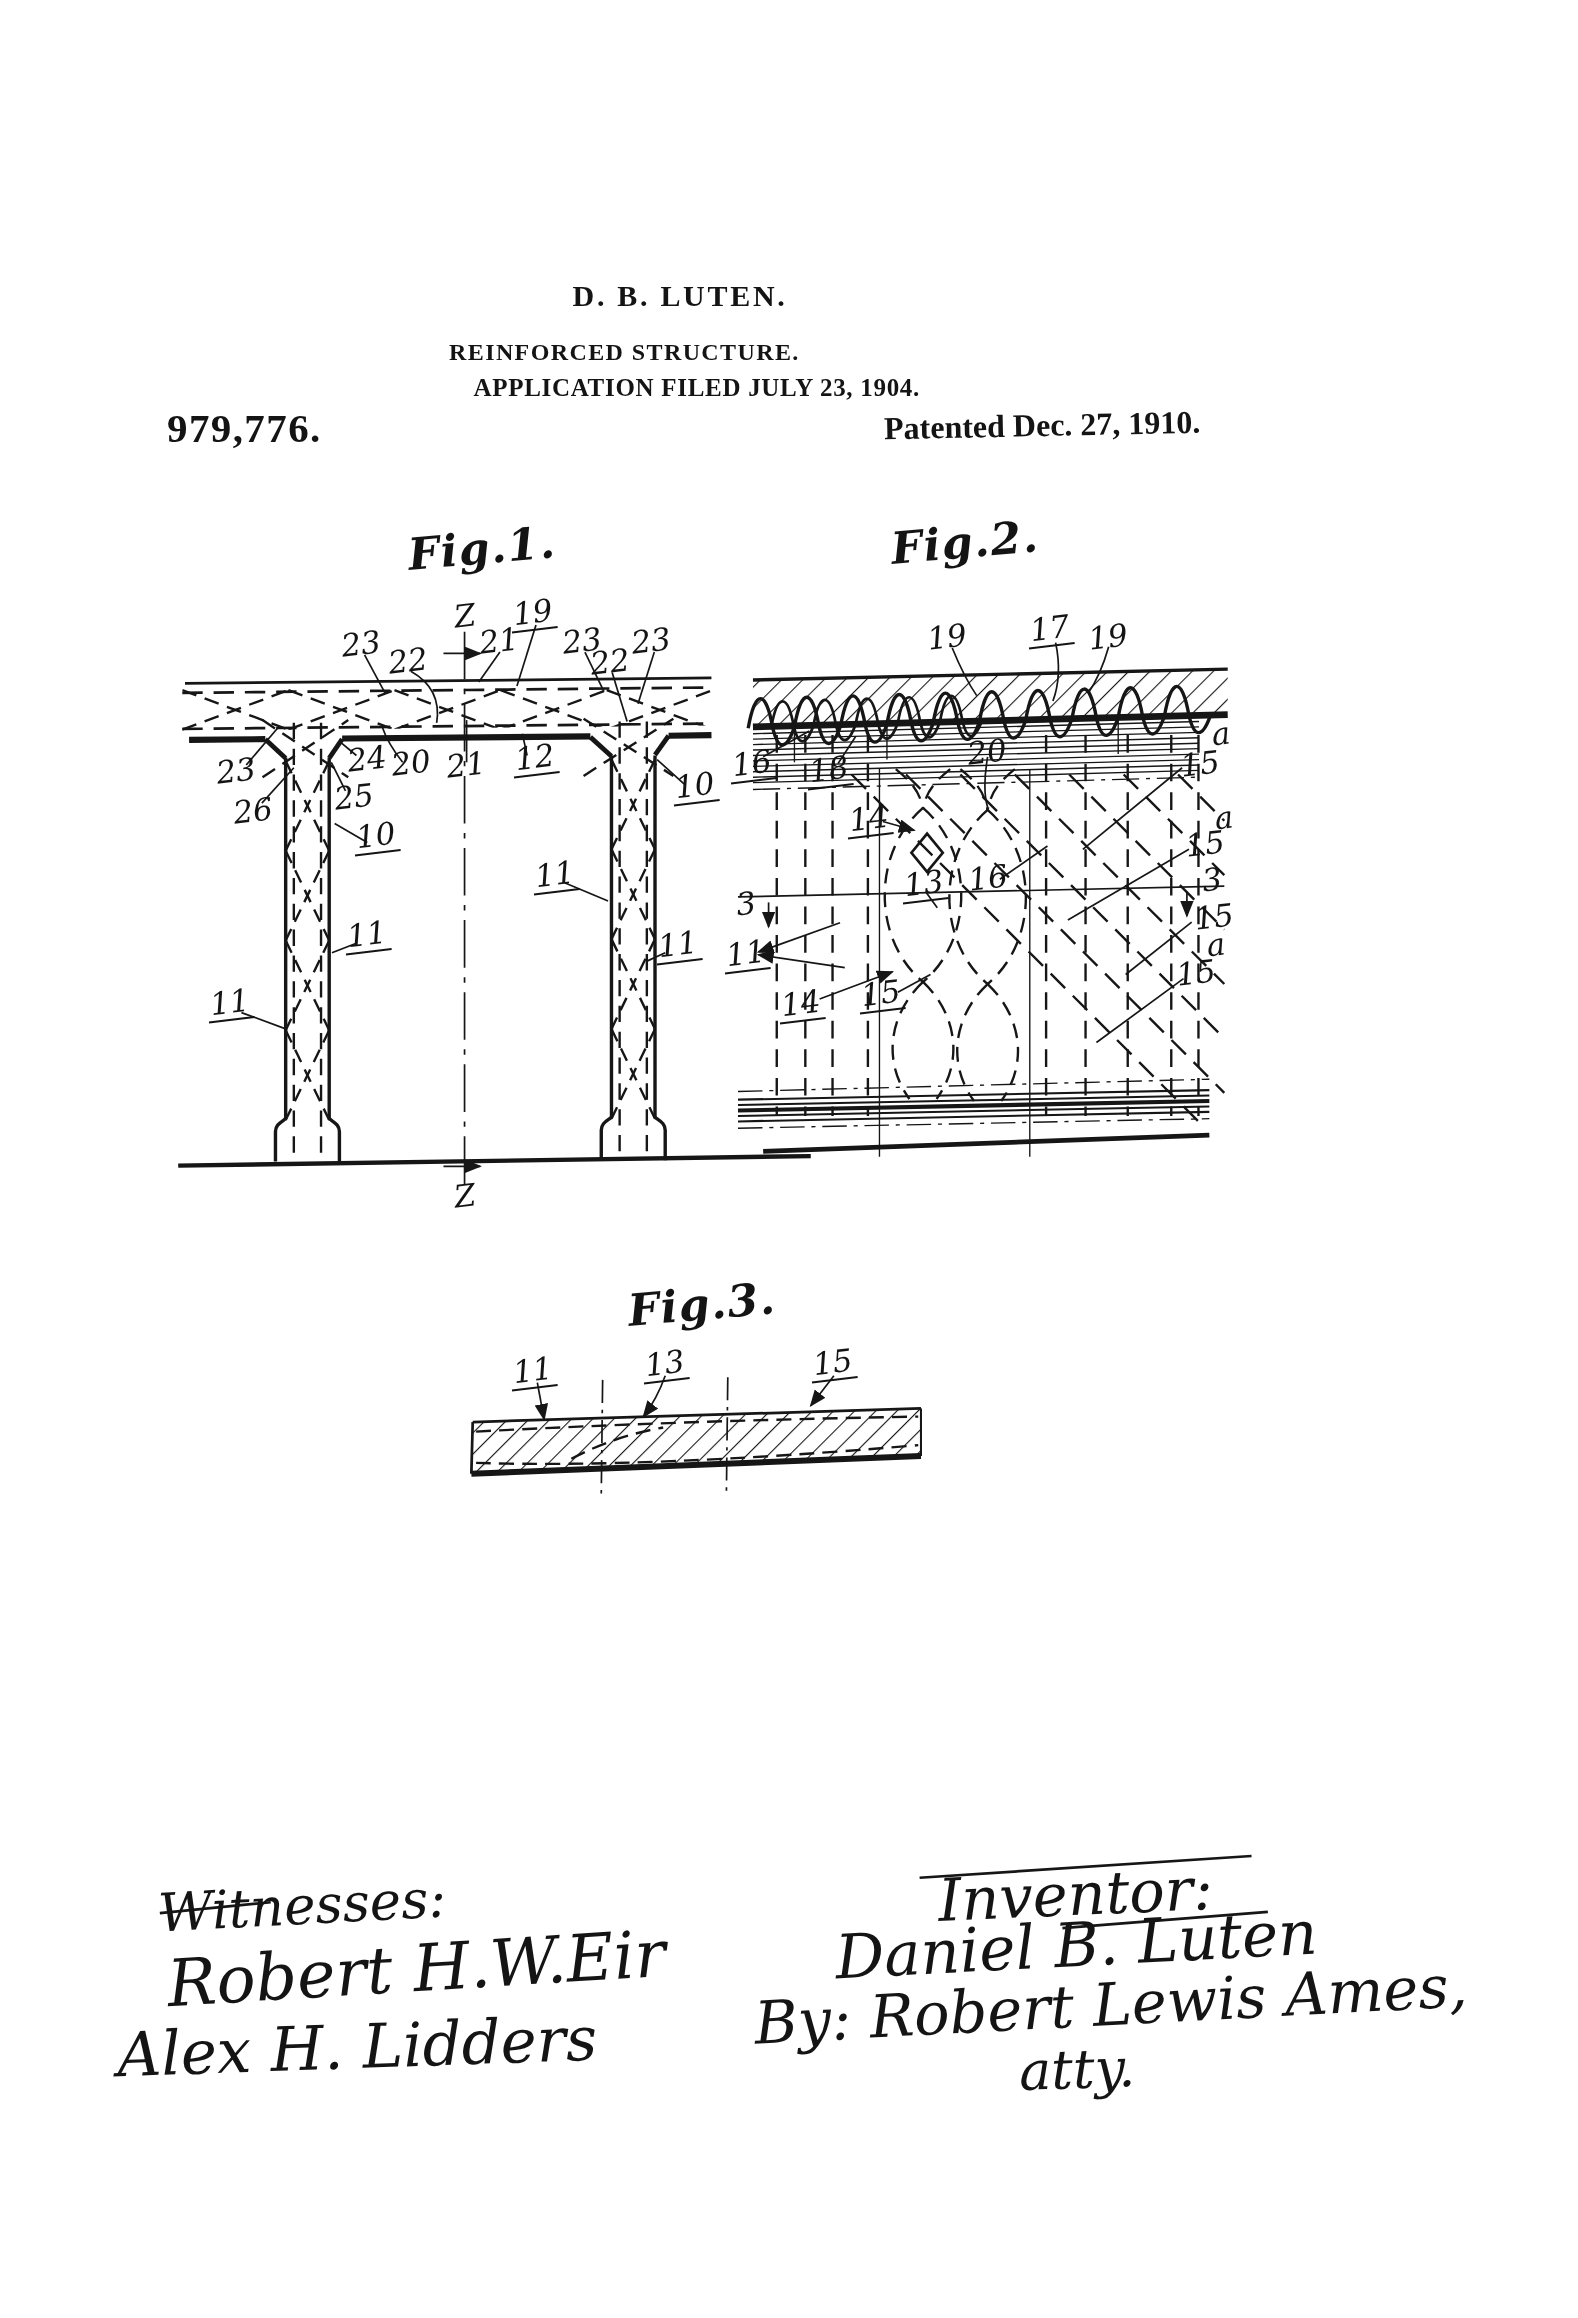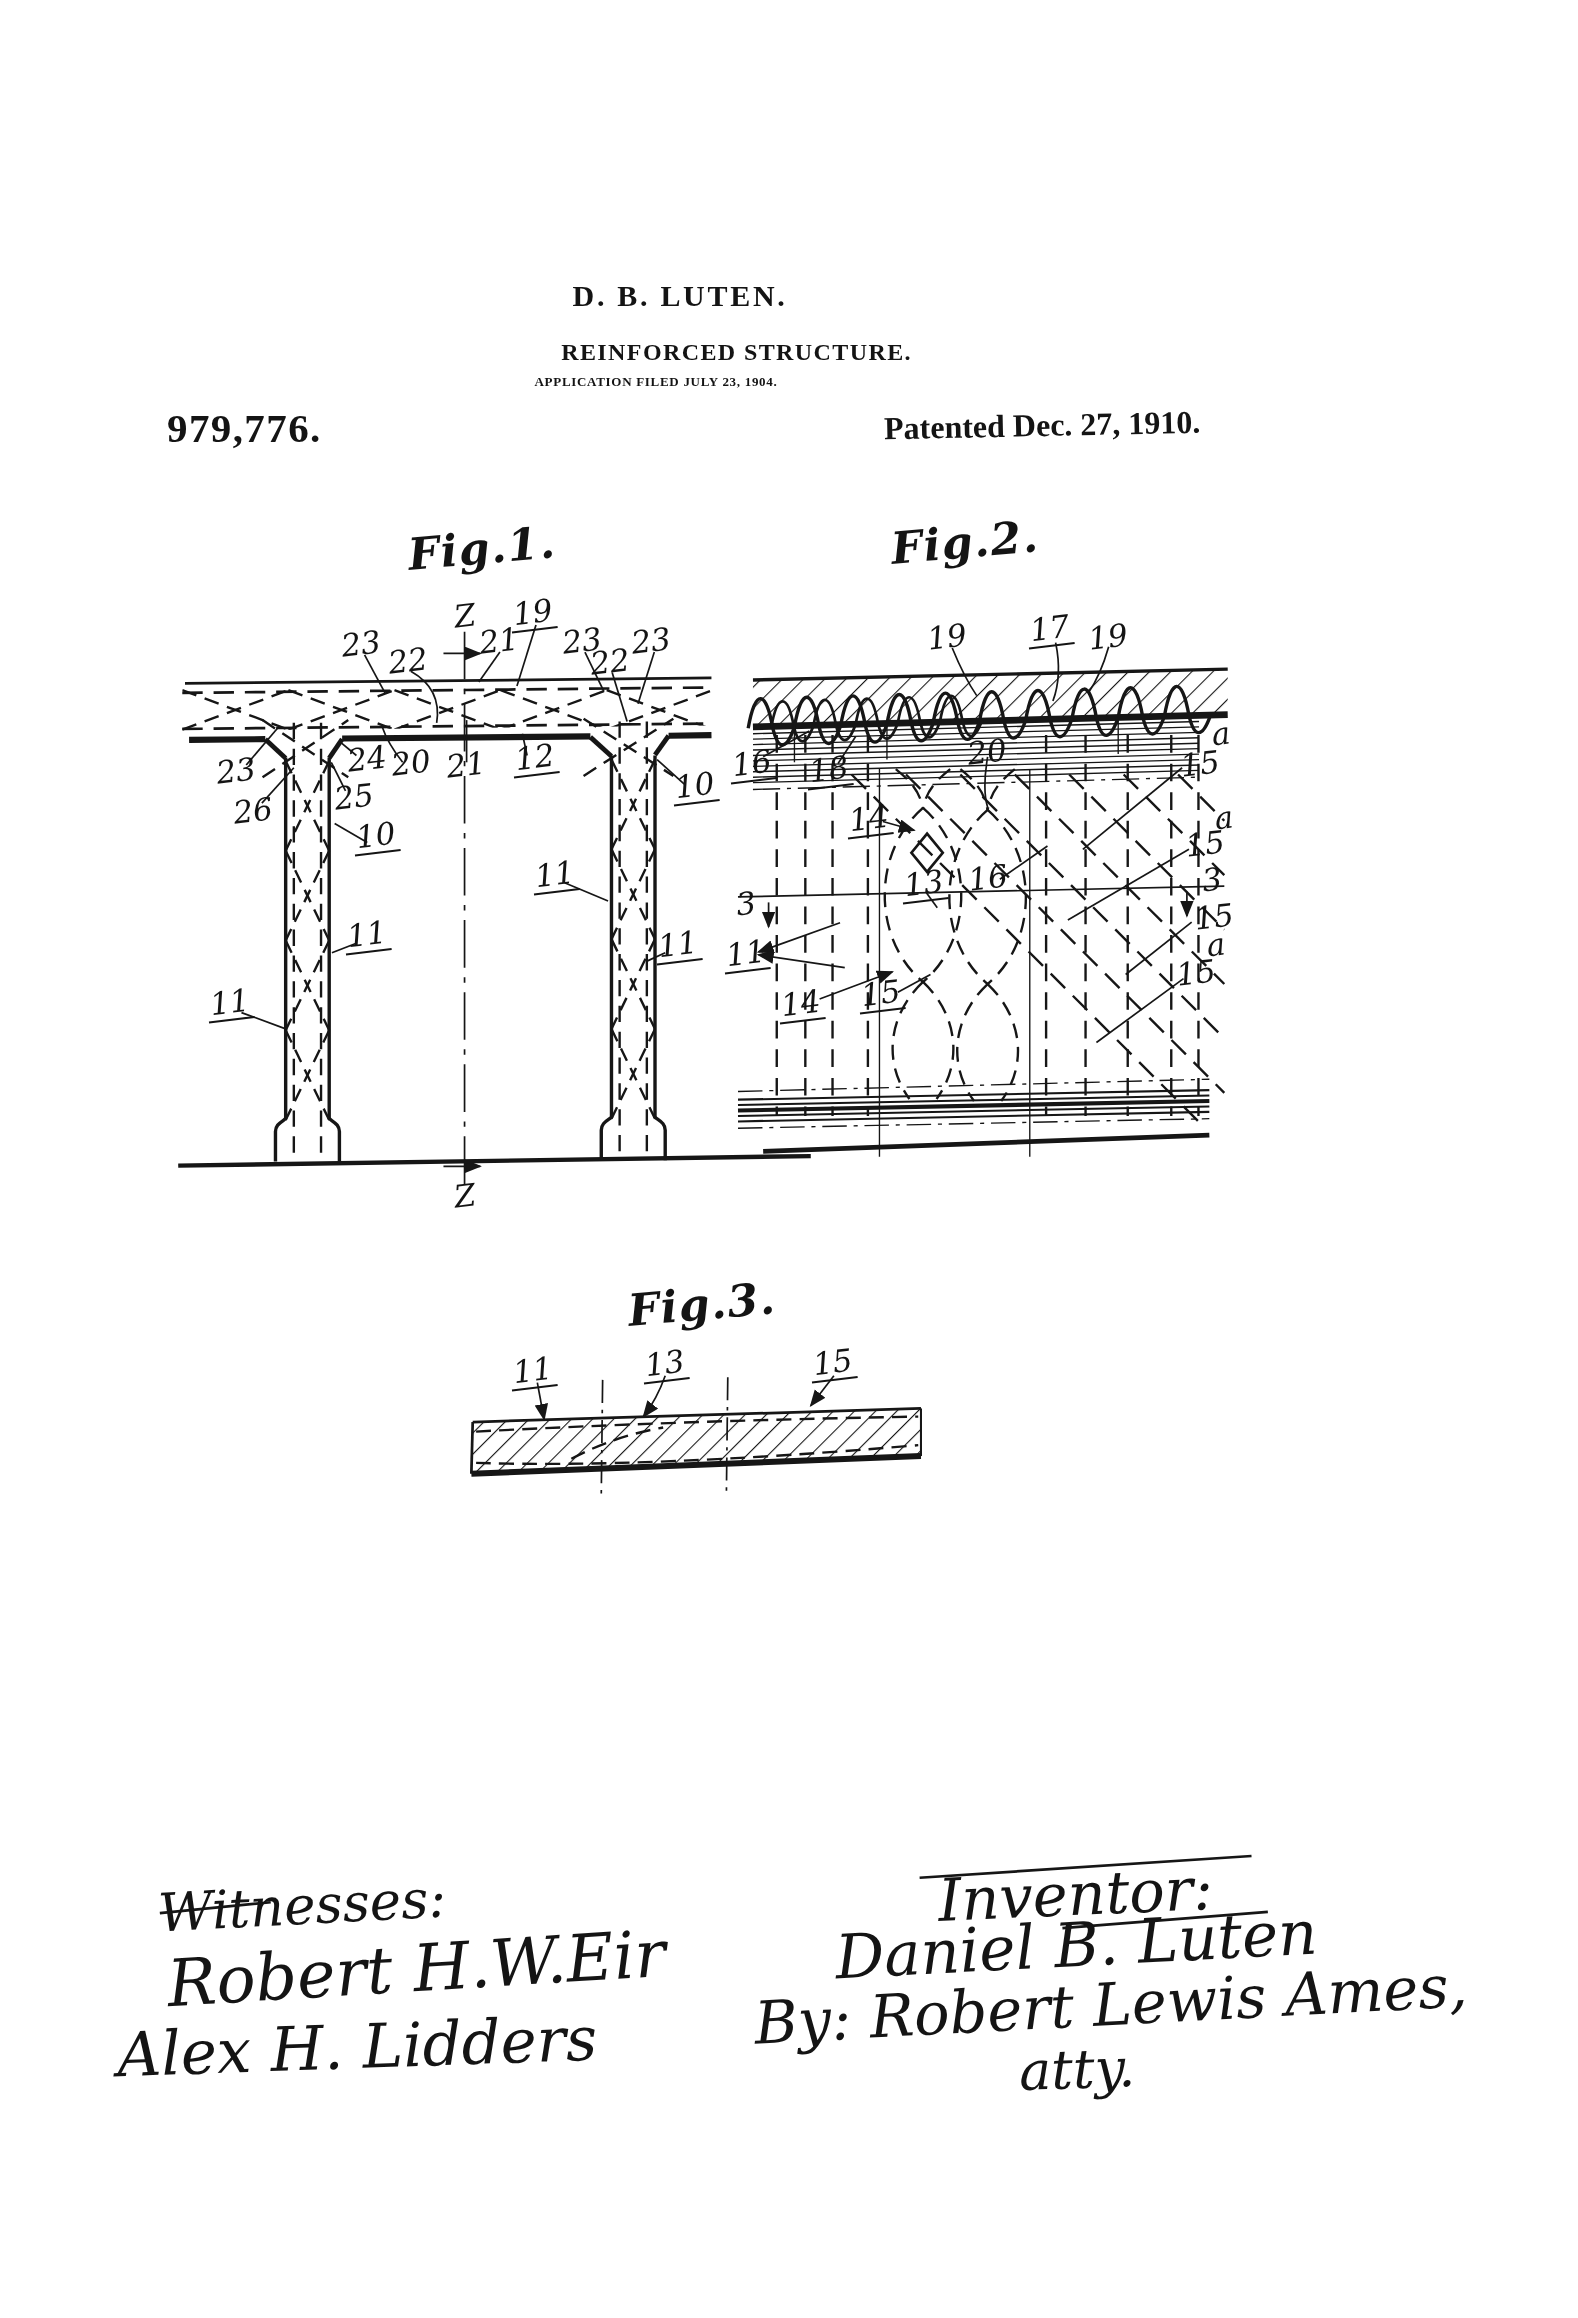--- a/index.html
+++ b/index.html
@@ -9,24 +9,24 @@
     background:#ffffff;
     color:#141414;
     overflow:hidden;
     font-family:"Liberation Serif", serif;
   }
   .abs{position:absolute;}
   .art{position:absolute;left:0;top:0;}
   
   .hdr-author{left:476px;top:279px;width:408px;text-align:center;
     font-size:30px;font-weight:bold;letter-spacing:2.7px;}
-  .hdr-title{left:449px;top:339px;width:463px;text-align:right;
+  .hdr-title{left:449px;top:339px;width:463px;text-align:left;
     font-size:24px;font-weight:bold;letter-spacing:1.4px;}
-  .hdr-app{left:411px;top:374px;width:490px;text-align:center;
-    font-size:13px;font-weight:bold;letter-spacing:0.7px;}
+  .hdr-app{left:430px;top:374px;width:490px;text-align:right;
+    font-size:25px;font-weight:bold;letter-spacing:0.7px;}
   .hdr-patnum{left:167px;top:404px;font-size:41px;font-weight:bold;letter-spacing:1.4px;}
   .hdr-patented{left:884px;top:407px;font-size:32px;font-weight:bold;
     transform:rotate(-1.2deg);}
   
   .script{font-family:"DejaVu Serif", serif;font-style:italic;}
   .fig-title{font-size:44px;transform:translate(-50%,-50%) rotate(-5deg);
     font-weight:bold;letter-spacing:1.4px;}
   .fig-label{position:absolute;font-family:"DejaVu Serif", serif;font-style:italic;
     font-size:31px;line-height:1;white-space:nowrap;
     transform:translate(-50%,-50%) rotate(-7deg);}

